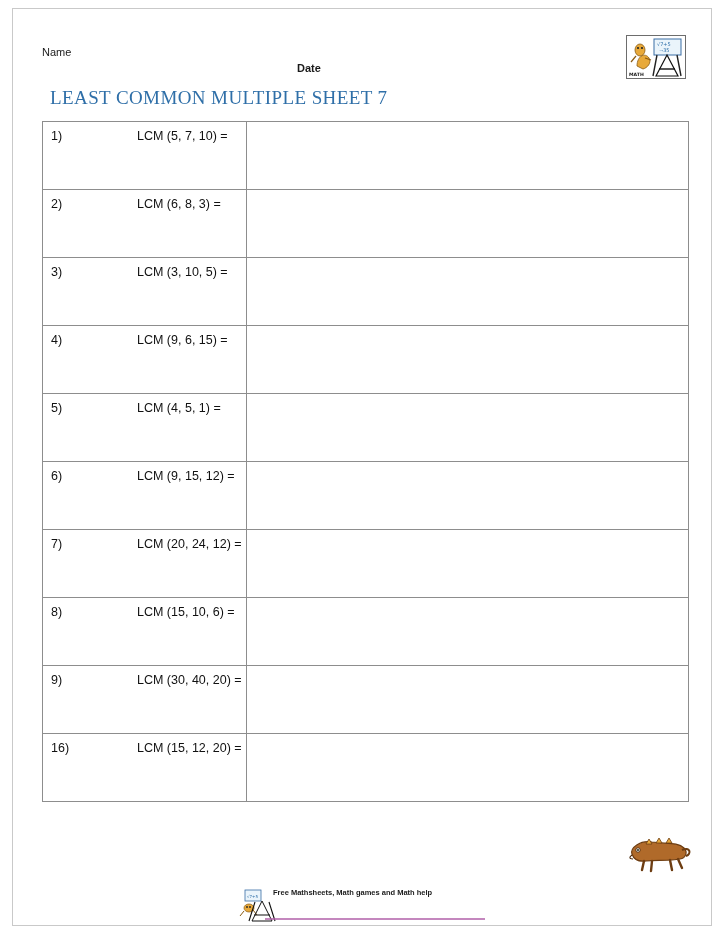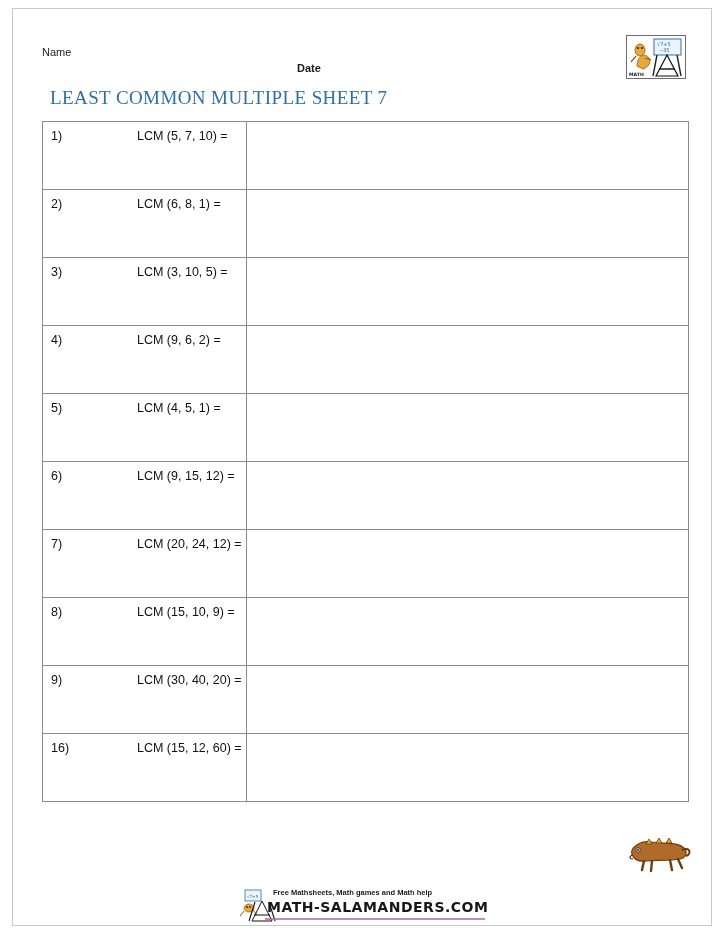--- a/index.html
+++ b/index.html
@@ -202,35 +202,35 @@
       <tr>
         <td class="q-cell">
           <span class="q-num">1)</span>
           <span class="q-text">LCM (5, 7, 10) =</span>
         </td>
         <td class="a-cell"></td>
       </tr>
       <tr>
         <td class="q-cell">
           <span class="q-num">2)</span>
-          <span class="q-text">LCM (6, 8, 1) =</span>
+          <span class="q-text">LCM (6, 8, 3) =</span>
         </td>
         <td class="a-cell"></td>
       </tr>
       <tr>
         <td class="q-cell">
           <span class="q-num">3)</span>
           <span class="q-text">LCM (3, 10, 5) =</span>
         </td>
         <td class="a-cell"></td>
       </tr>
       <tr>
         <td class="q-cell">
           <span class="q-num">4)</span>
-          <span class="q-text">LCM (9, 6, 2) =</span>
+          <span class="q-text">LCM (9, 6, 15) =</span>
         </td>
         <td class="a-cell"></td>
       </tr>
       <tr>
         <td class="q-cell">
           <span class="q-num">5)</span>
           <span class="q-text">LCM (4, 5, 1) =</span>
         </td>
         <td class="a-cell"></td>
       </tr>
@@ -244,35 +244,35 @@
       <tr>
         <td class="q-cell">
           <span class="q-num">7)</span>
           <span class="q-text">LCM (20, 24, 12) =</span>
         </td>
         <td class="a-cell"></td>
       </tr>
       <tr>
         <td class="q-cell">
           <span class="q-num">8)</span>
-          <span class="q-text">LCM (15, 10, 9) =</span>
+          <span class="q-text">LCM (15, 10, 6) =</span>
         </td>
         <td class="a-cell"></td>
       </tr>
       <tr>
         <td class="q-cell">
           <span class="q-num">9)</span>
           <span class="q-text">LCM (30, 40, 20) =</span>
         </td>
         <td class="a-cell"></td>
       </tr>
       <tr>
         <td class="q-cell">
           <span class="q-num">16)</span>
-          <span class="q-text">LCM (15, 12, 60) =</span>
+          <span class="q-text">LCM (15, 12, 20) =</span>
         </td>
         <td class="a-cell"></td>
       </tr>
     </tbody>
   </table>
 
   <div class="salamander">
     <svg width="66" height="52" viewBox="0 0 66 52" xmlns="http://www.w3.org/2000/svg">
       <path d="M6 26 C4 20, 14 12, 26 14 C40 16, 52 14, 58 20 C62 24, 60 30, 54 31 C44 33, 30 32, 20 33 C12 34, 8 32, 6 26 Z" fill="#b06a2a" stroke="#6d3d12" stroke-width="1.2"></path>
       <path d="M30 15 L33 10 L36 15 Z" fill="#e8a93a" stroke="#6d3d12" stroke-width="0.8"></path>
@@ -299,16 +299,15 @@
           <circle cx="11" cy="19" r="0.9" fill="#222"></circle>
           <path d="M5 23 L1 28 M14 22 L18 27" stroke="#8a5a12" stroke-width="1" fill="none"></path>
 
           <path d="M16 14 L10 33 M30 14 L36 33 M15 27 L31 27" stroke="#111" stroke-width="1.1" fill="none"></path>
           <path d="M13 33 L23 13 L33 33 Z" fill="none" stroke="#111" stroke-width="1"></path>
 
           <path d="M26 31 L246 31" stroke="#b05fa8" stroke-width="1.4" fill="none"></path>
         </svg>
       </div>
       <div class="footer-tag">Free Mathsheets, Math games and Math help</div>
-      <div class="footer-url">MATH-SALAMANDERS.COM</div>
     </div>
   </div>
 </div>
 
 </body></html>

